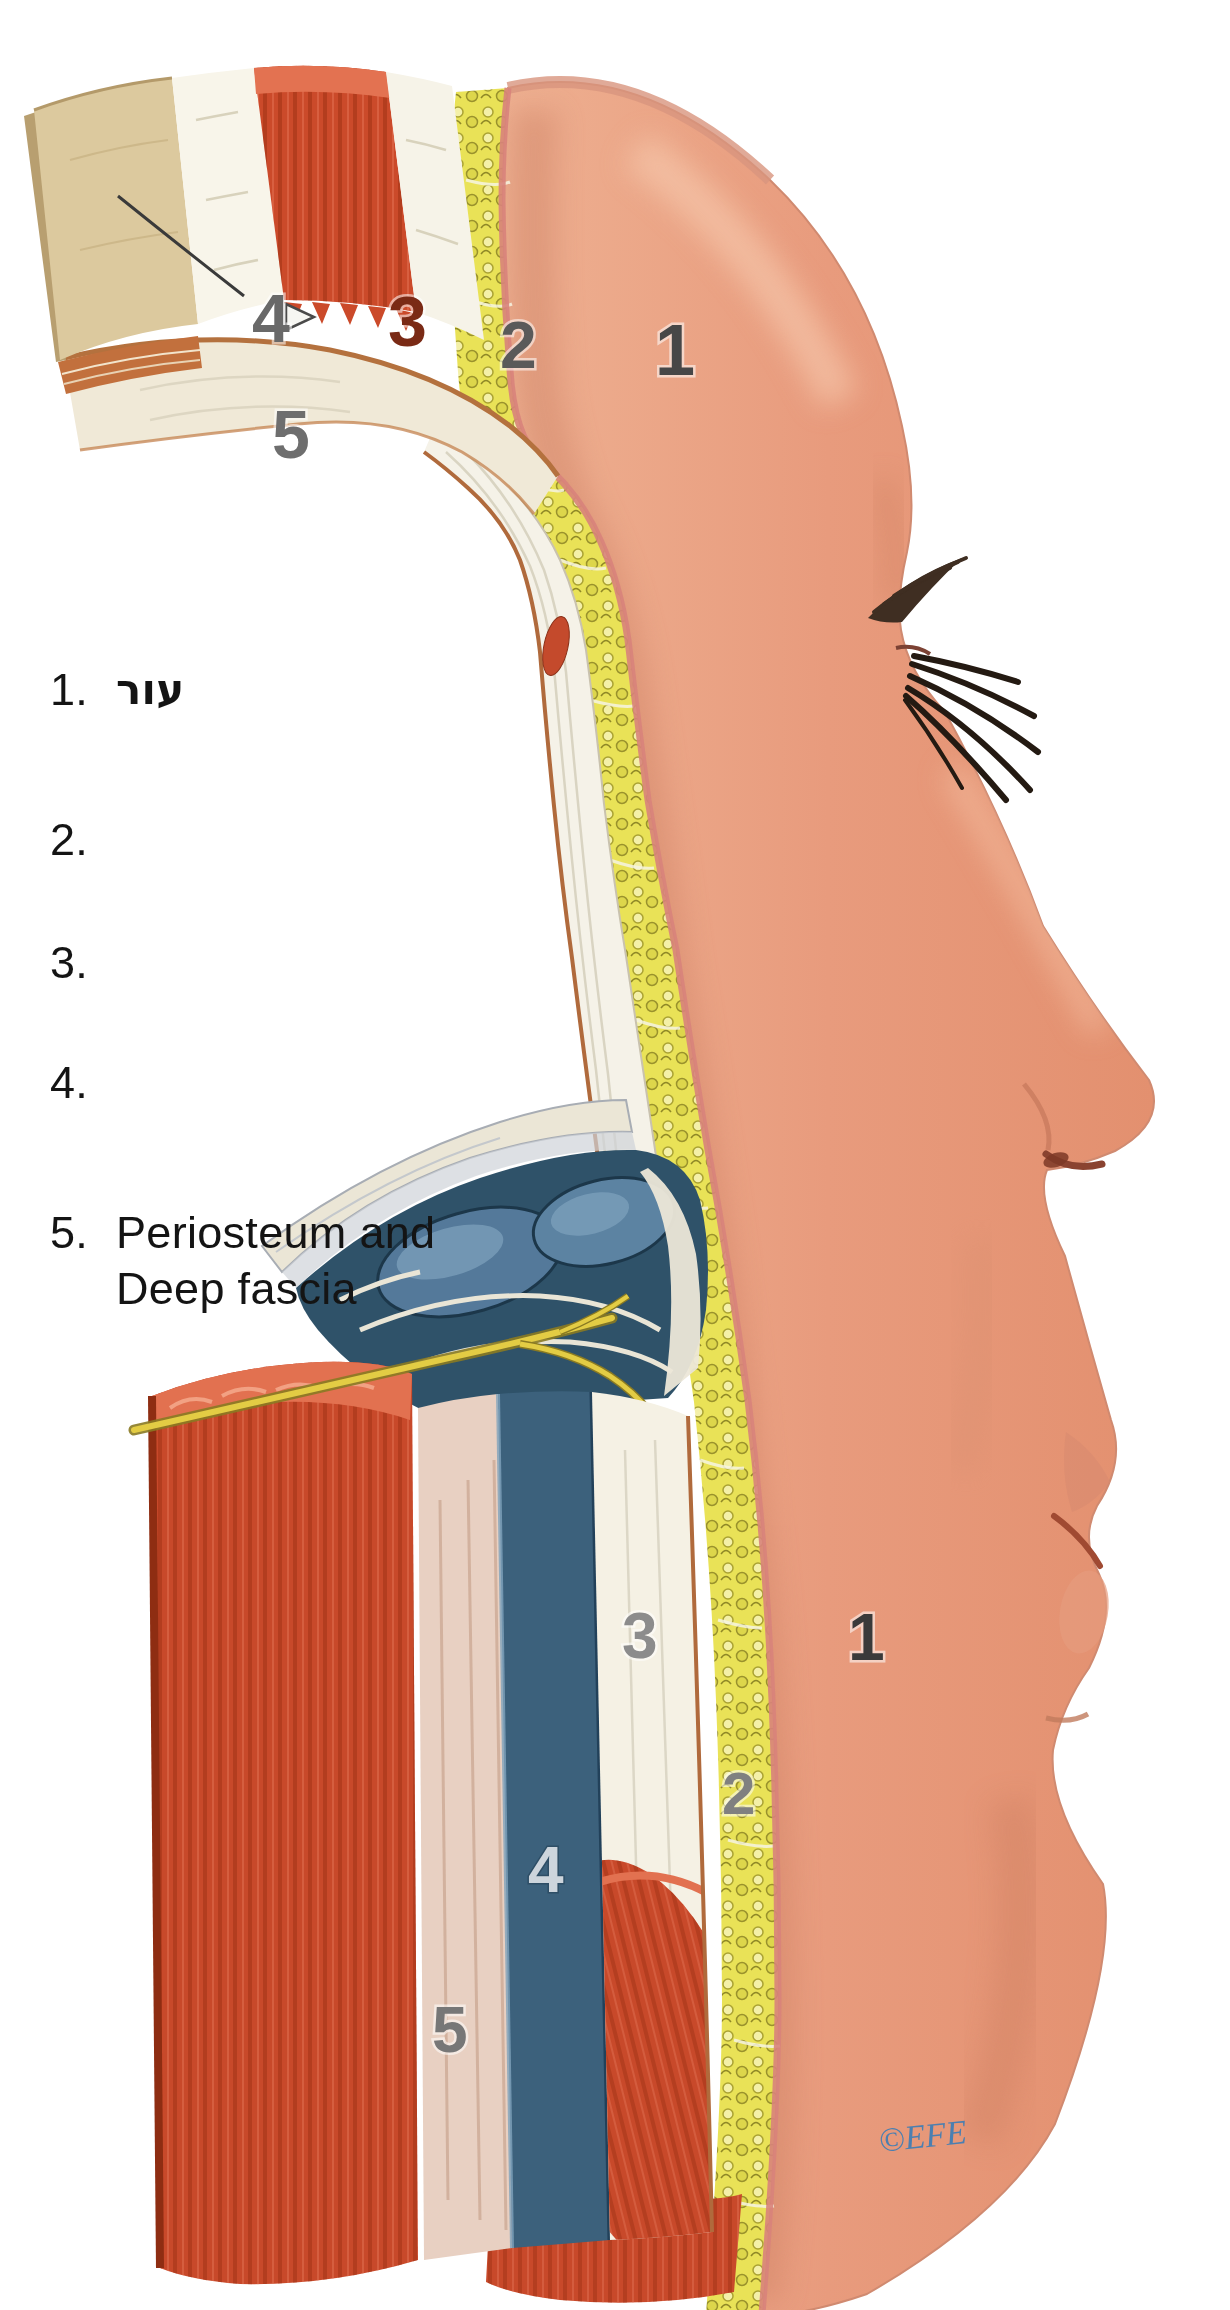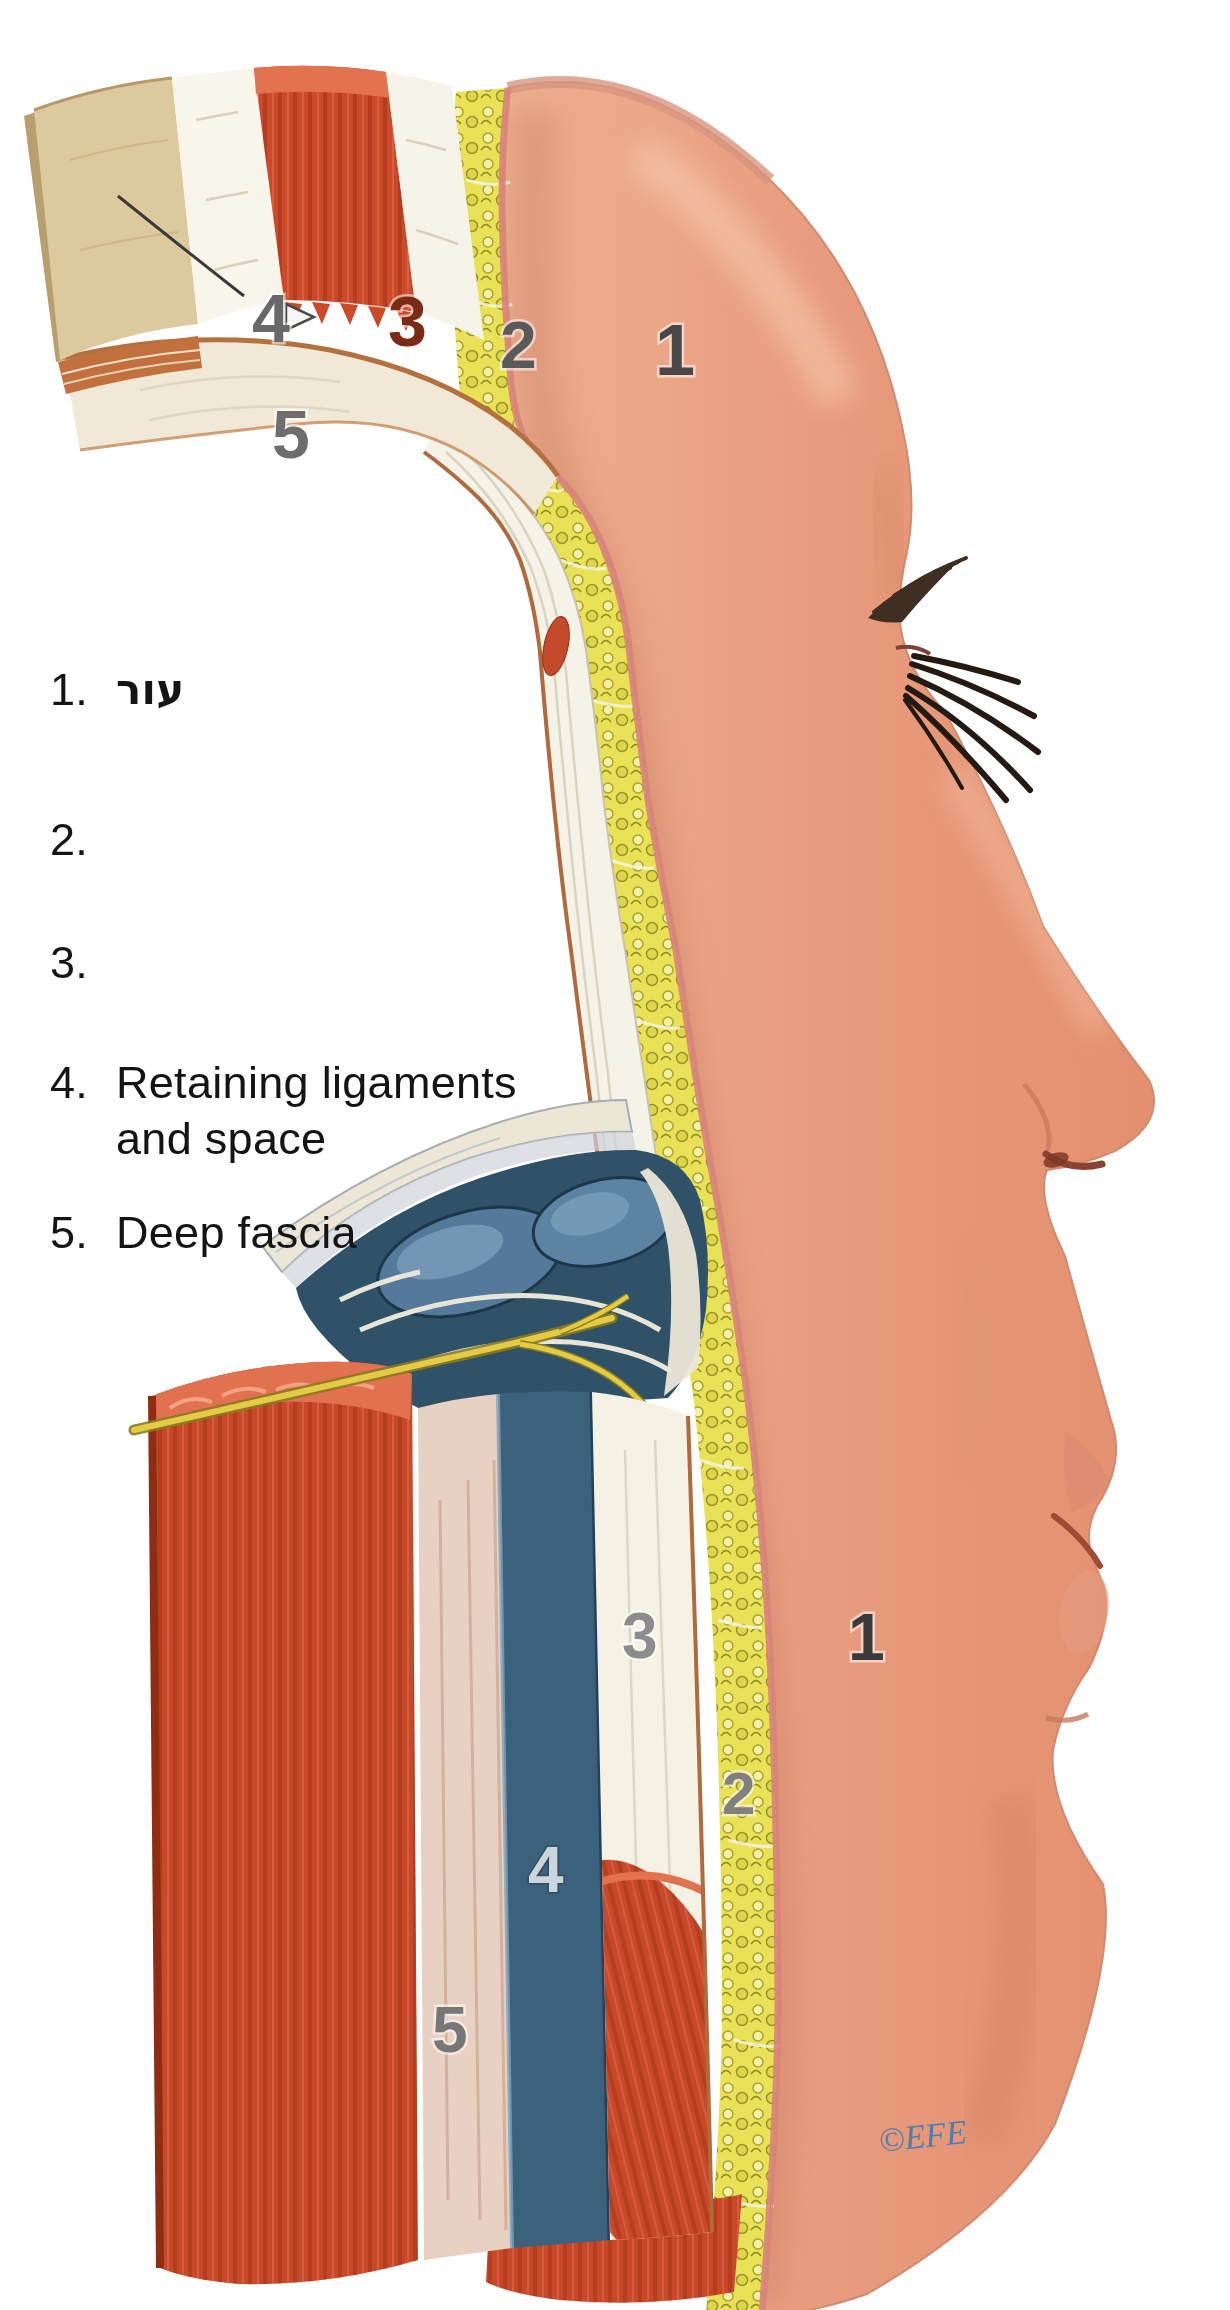--- a/index.html
+++ b/index.html
@@ -252,26 +252,23 @@
         </span>
   </div>
   <div class="lrow" style="top:812px">
     <span class="lnum">2.</span>
   </div>
   <div class="lrow" style="top:935px">
     <span class="lnum">3.</span>
   </div>
   <div class="lrow" style="top:1055px">
     <span class="lnum">4.</span>
-    <span class="ltext">
-      <span class="l1">Retaining ligaments</span>
-      <span class="l2">and space</span>
-    </span>
   </div>
   <div class="lrow" style="top:1205px">
     <span class="lnum">5.</span>
     <span class="ltext">
+      <span class="l1">Periosteum and</span>
       <span class="l2">Deep fascia</span>
     </span>
   </div>
 </div>
 
 </div>
 
 </body></html>

